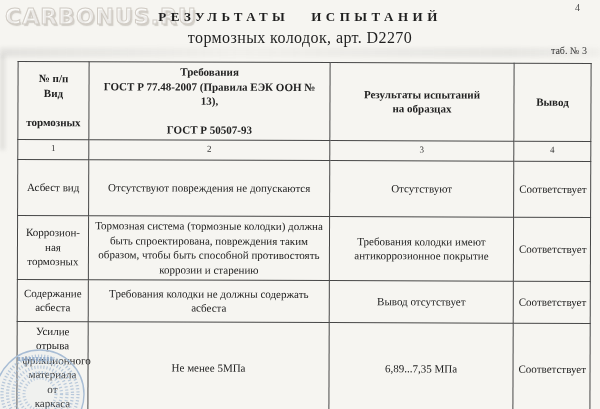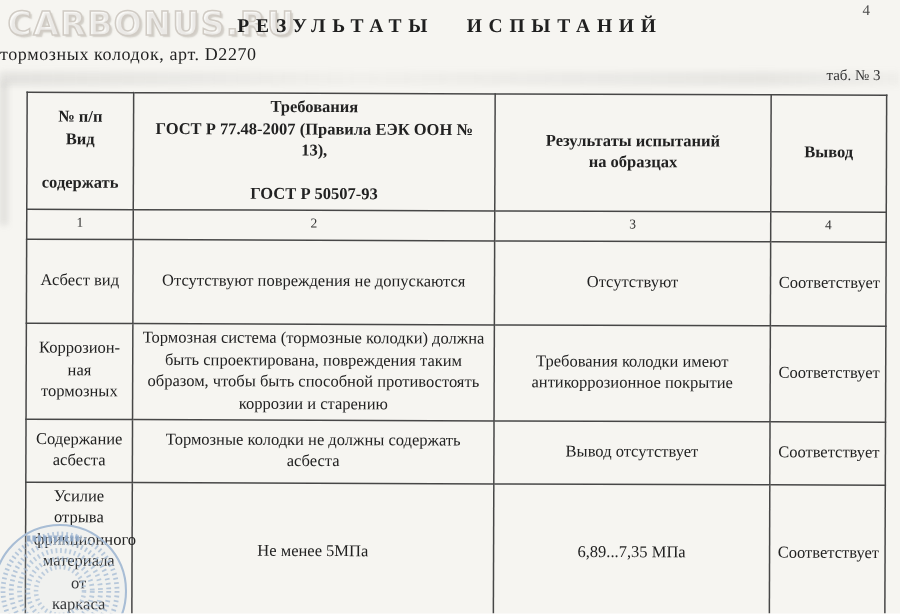--- a/index.html
+++ b/index.html
@@ -34,21 +34,21 @@
     position:absolute; right:20px; top:2px;
     font-size:10px; color:#4c4c4c;
   }
   .doc-title {
     position:absolute; left:0; right:0; top:9px;
     text-align:center; font-weight:bold; font-size:13px;
     letter-spacing:4.5px; word-spacing:14px; white-space:nowrap;
   }
   .doc-subtitle {
     position:absolute; left:0; right:0; top:29px;
-    font-size:12px; letter-spacing:0.4px;
+    text-align:center; font-size:16px; letter-spacing:0.4px;
   }
   .tab-ref {
     position:absolute; right:13px; top:45px; font-size:10px; color:#333;
   }
   table.results {
     position:absolute; left:17px; top:62px; width:573px;
     border-collapse:collapse; table-layout:fixed;
     font-size:11px; line-height:1.32; color:#222;
     transform:rotate(0.2deg);
   }
@@ -92,21 +92,21 @@
       <col style="width:71px">
       <col style="width:241px">
       <col style="width:184px">
       <col style="width:77px">
     </colgroup>
     <tbody>
       <tr class="head">
         <th>№ п/п
 Вид
 
-содержать</th>
+тормозных</th>
         <th>Требования
 ГОСТ Р 77.48-2007 (Правила ЕЭК ООН № 13),
 
 ГОСТ Р 50507-93</th>
         <th>Результаты испытаний
 на образцах</th>
         <th>Вывод</th>
       </tr>
       <tr class="nums">
         <td>1</td>
@@ -124,21 +124,21 @@
         <td>Коррозион-
 ная тормозных</td>
         <td>Тормозная система (тормозные колодки) должна быть спроектирована, повреждения таким образом, чтобы быть способной противостоять коррозии и старению</td>
         <td>Требования колодки имеют
 антикоррозионное покрытие</td>
         <td>Соответствует</td>
       </tr>
       <tr class="r3">
         <td>Содержание
 асбеста</td>
-        <td>Тормозные колодки не должны содержать асбеста</td>
+        <td>Требования колодки не должны содержать асбеста</td>
         <td>Вывод отсутствует</td>
         <td>Соответствует</td>
       </tr>
       <tr class="r4">
         <td>Усилие отрыва
 фрикционного
 материала от
 каркаса</td>
         <td>Не менее 5МПа</td>
         <td>6,89...7,35 МПа</td>

